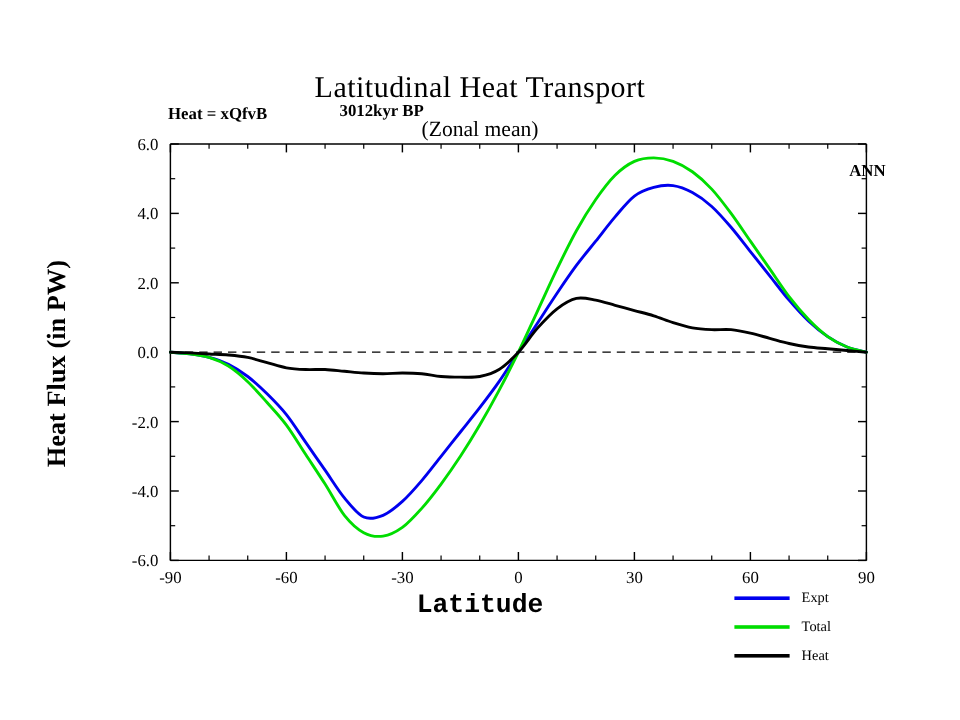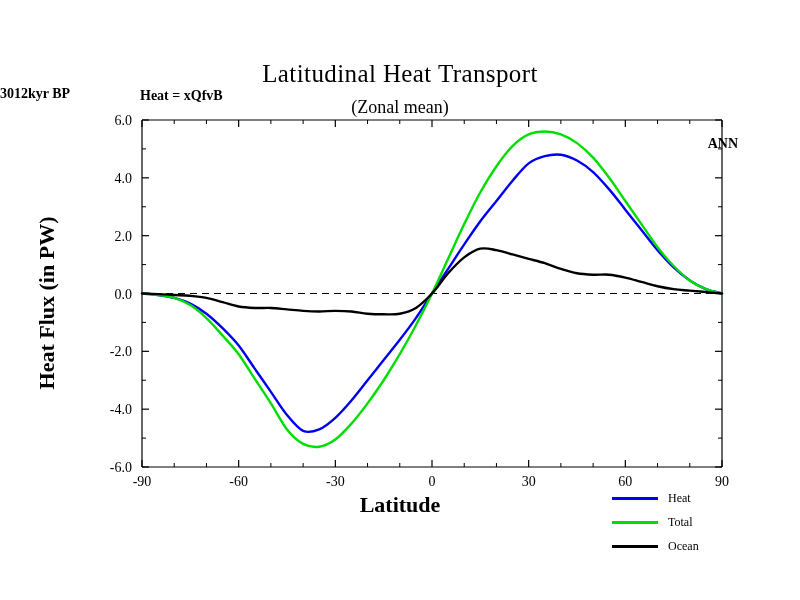--- a/index.html
+++ b/index.html
@@ -36,20 +36,21 @@
     left: 0; top: 62px;
     width: 800px;
     text-align: center;
     font-size: 18px;
     margin-top: 35px;
   }
   #chart-period {
     position: absolute;
     left: 0; top: 86px;
     width: 636px;
+    text-align: center;
     font-size: 14px;
     font-weight: bold;
   }
   #expt-label {
     position: absolute;
     left: 140px; top: 88px;
     font-size: 14px;
     font-weight: bold;
   }
   #season-label {
@@ -70,20 +71,21 @@
     transform: rotate(-90deg);
     transform-origin: 50% 50%;
   }
   #xlabel {
     position: absolute;
     left: 0; top: 492px;
     width: 800px;
     text-align: center;
     font-size: 22px;
     font-weight: bold;
+    font-family: Liberation Mono, monospace;
   }
   #plot-svg {
     position: absolute;
     left: 0; top: 0;
   }
   .legend {
     position: absolute;
     left: 612px;
     top: 486px;
     width: 150px;
@@ -210,25 +212,25 @@
         <text x="132" y="298.5" text-anchor="end" font-size="14" font-family="&quot;Liberation Serif&quot;, serif" fill="#000">0.0</text>
         <text x="132" y="240.66666666666669" text-anchor="end" font-size="14" font-family="&quot;Liberation Serif&quot;, serif" fill="#000">2.0</text>
         <text x="132" y="182.83333333333331" text-anchor="end" font-size="14" font-family="&quot;Liberation Serif&quot;, serif" fill="#000">4.0</text>
         <text x="132" y="125" text-anchor="end" font-size="14" font-family="&quot;Liberation Serif&quot;, serif" fill="#000">6.0</text>
       </g>
   </svg>
 
   <div class="legend" id="legend">
       <div class="legend-row">
         <span class="legend-swatch" style="background: rgb(0, 0, 238);"></span>
-        <span class="legend-label">Heat</span>
+        <span class="legend-label">Expt</span>
       </div>
       <div class="legend-row">
         <span class="legend-swatch" style="background: rgb(0, 221, 0);"></span>
         <span class="legend-label">Total</span>
       </div>
       <div class="legend-row">
         <span class="legend-swatch" style="background: rgb(0, 0, 0);"></span>
-        <span class="legend-label">Ocean</span>
+        <span class="legend-label">Heat</span>
       </div>
     </div>
 
 </div>
 
 </body></html>

